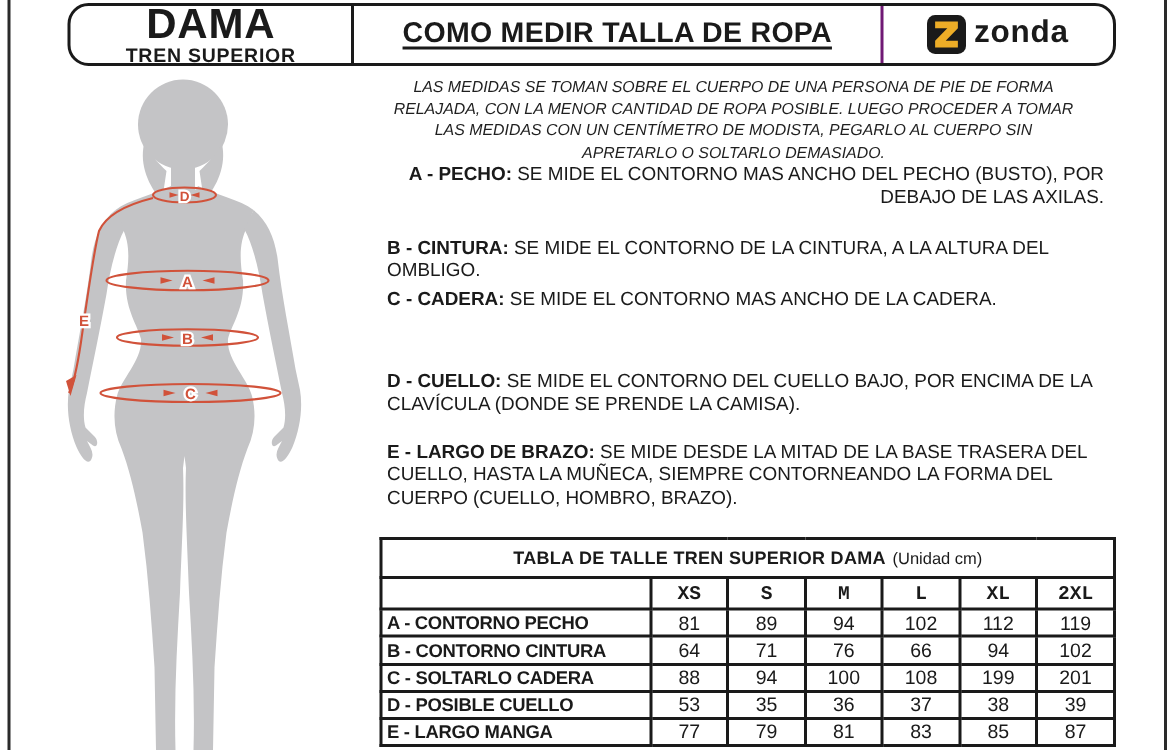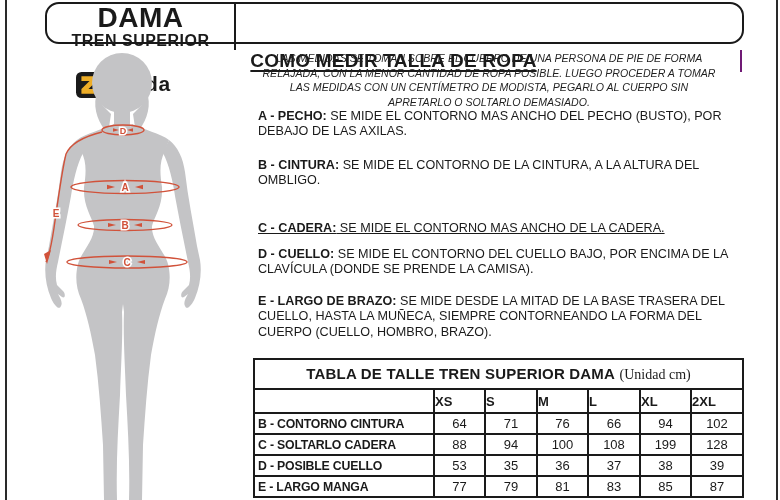--- a/index.html
+++ b/index.html
@@ -9,64 +9,64 @@
     position:relative; width:780px; height:500px; background:#ffffff;
     overflow:hidden;
   }
   .edge { position:absolute; top:0; bottom:0; width:1.5px; background:#2a2a2a; }
   .edge.left { left:5px; }
   .edge.right { left:776px; }
 
   
   .header {
     position:absolute; left:45px; top:2px; width:699px; height:42px;
-    border:2.5px solid #1a1a1a; border-radius:14px; display:flex; background:#fff;flex-direction:column;
+    border:2.5px solid #1a1a1a; border-radius:14px; display:flex; background:#fff;
   }
   .hcell { display:flex; align-items:center; justify-content:center; }
   .hcell-badge { width:189px; flex-direction:column; border-right:2px solid #1a1a1a; }
   .badge-title { font-size:28px; font-weight:bold; line-height:1; letter-spacing:0.5px; }
-  .badge-sub { font-size:16px; font-weight:bold; line-height:1.1; letter-spacing:0.5px; }
+  .badge-sub { font-size:13px; font-weight:bold; line-height:1.1; letter-spacing:0.5px; }
   .hcell-title { flex:1; border-right:2px solid #701a75; }
   .doc-title {
     font-size:19px; font-weight:bold; letter-spacing:0.2px;
     text-decoration:underline; text-underline-offset:3px; text-decoration-thickness:2px;
   }
   .hcell-logo { width:153px; gap:5px; }
   .logo-mark { width:26px; height:26px; display:block; }
   .logo-text { font-size:21px; font-weight:bold; letter-spacing:0.5px; margin-top:-2px; }
 
   
   .intro {
     position:absolute; left:258px; top:51px; width:462px;
     font-size:10.6px; font-weight:normal; font-style:italic; text-align:center;
     line-height:1.38; color:#1f1f1f;
   }
 
   
   .section { position:absolute; left:258px; width:478px; font-size:12.6px; line-height:1.22; }
   .section b { font-weight:bold; }
-  .sec-a { top:109px; }
+  .sec-a { top:109px;text-align:right; }
   .sec-b { top:158px; }
-  .sec-c { top:221px;text-decoration:underline; }
+  .sec-c { top:192px; }
   .sec-d { top:247px; }
   .sec-e { top:294px; }
 
   
   .figure-wrap { position:absolute; left:20px; top:50px; width:220px; height:450px; }
 
   
   .size-table {
     position:absolute; left:253px; top:358px; width:489px; height:140px;
     border-collapse:collapse; table-layout:fixed; background:#fff;
   }
   .size-table td, .size-table th { border:2px solid #1a1a1a; vertical-align:middle; }
   .tbl-title-cell { text-align:center; height:26px; }
-  .tbl-title { font-size:15px; font-weight:bold; letter-spacing:0.2px; }
-  .tbl-unit { font-size:14px; font-weight:normal;font-family:Liberation Serif, serif; }
-  .size-head td { font-weight:bold; font-size:13px; height:21px; }
+  .tbl-title { font-size:12px; font-weight:bold; letter-spacing:0.2px; }
+  .tbl-unit { font-size:11px; font-weight:normal; }
+  .size-head td { text-align:center; font-weight:bold; font-size:13px; height:21px;font-family:Liberation Mono, monospace; }
   .data-row td { height:18px; font-size:13px; text-align:center; }
   .data-row td.rowlabel { text-align:left; font-weight:bold; font-size:12.3px; padding-left:3px; letter-spacing:-0.2px; }
 </style>
 </head>
 <body>
 
 <div class="page">
 
   <div class="edge left"></div>
   <div class="edge right"></div>
@@ -208,36 +208,45 @@
       <tr class="size-head">
         <td></td>
         <td>XS</td>
         <td>S</td>
         <td>M</td>
         <td>L</td>
         <td>XL</td>
         <td>2XL</td>
       </tr>
       <tr class="data-row">
+        <td class="rowlabel">A - CONTORNO PECHO</td>
+        <td>81</td>
+        <td>89</td>
+        <td>94</td>
+        <td>102</td>
+        <td>112</td>
+        <td>119</td>
+      </tr>
+      <tr class="data-row">
         <td class="rowlabel">B - CONTORNO CINTURA</td>
         <td>64</td>
         <td>71</td>
         <td>76</td>
         <td>66</td>
         <td>94</td>
         <td>102</td>
       </tr>
       <tr class="data-row">
         <td class="rowlabel">C - SOLTARLO CADERA</td>
         <td>88</td>
         <td>94</td>
         <td>100</td>
         <td>108</td>
         <td>199</td>
-        <td>128</td>
+        <td>201</td>
       </tr>
       <tr class="data-row">
         <td class="rowlabel">D - POSIBLE CUELLO</td>
         <td>53</td>
         <td>35</td>
         <td>36</td>
         <td>37</td>
         <td>38</td>
         <td>39</td>
       </tr>

